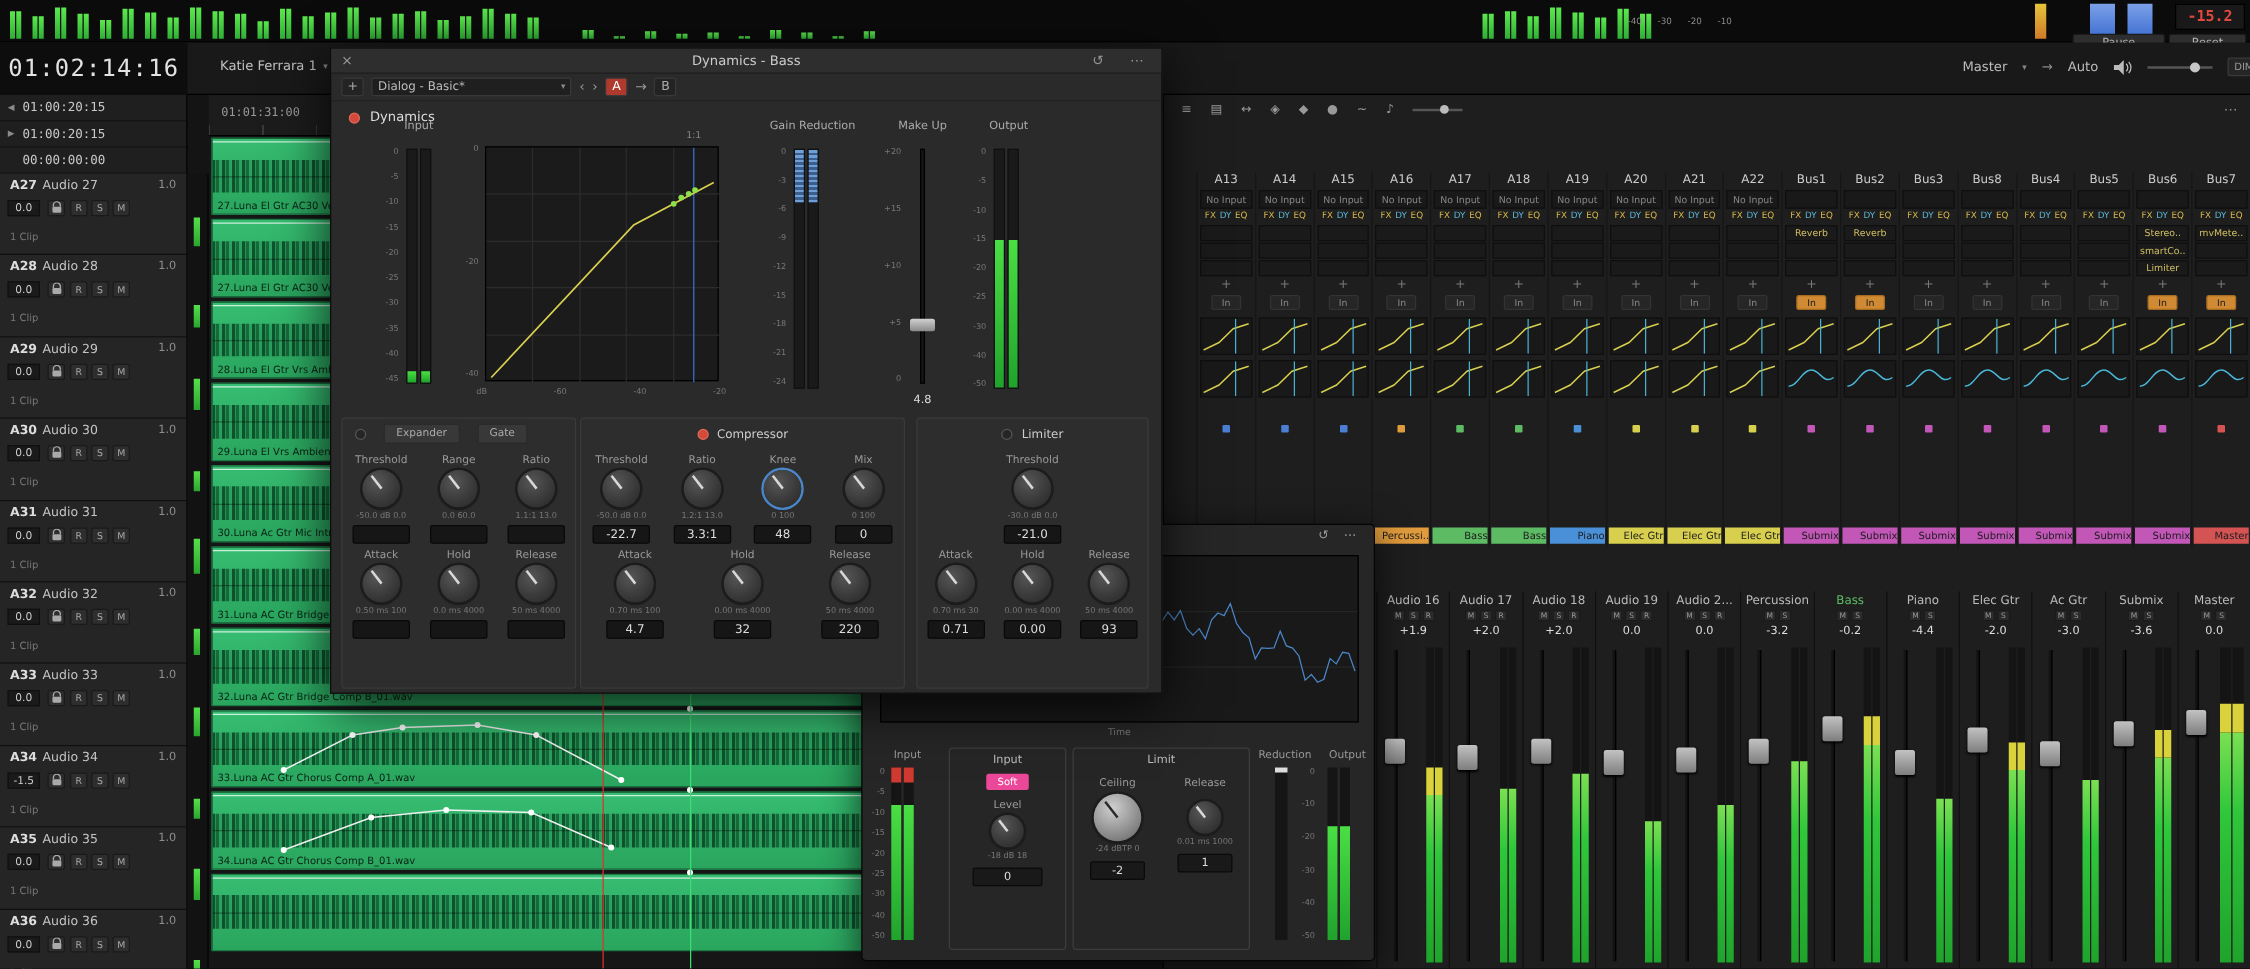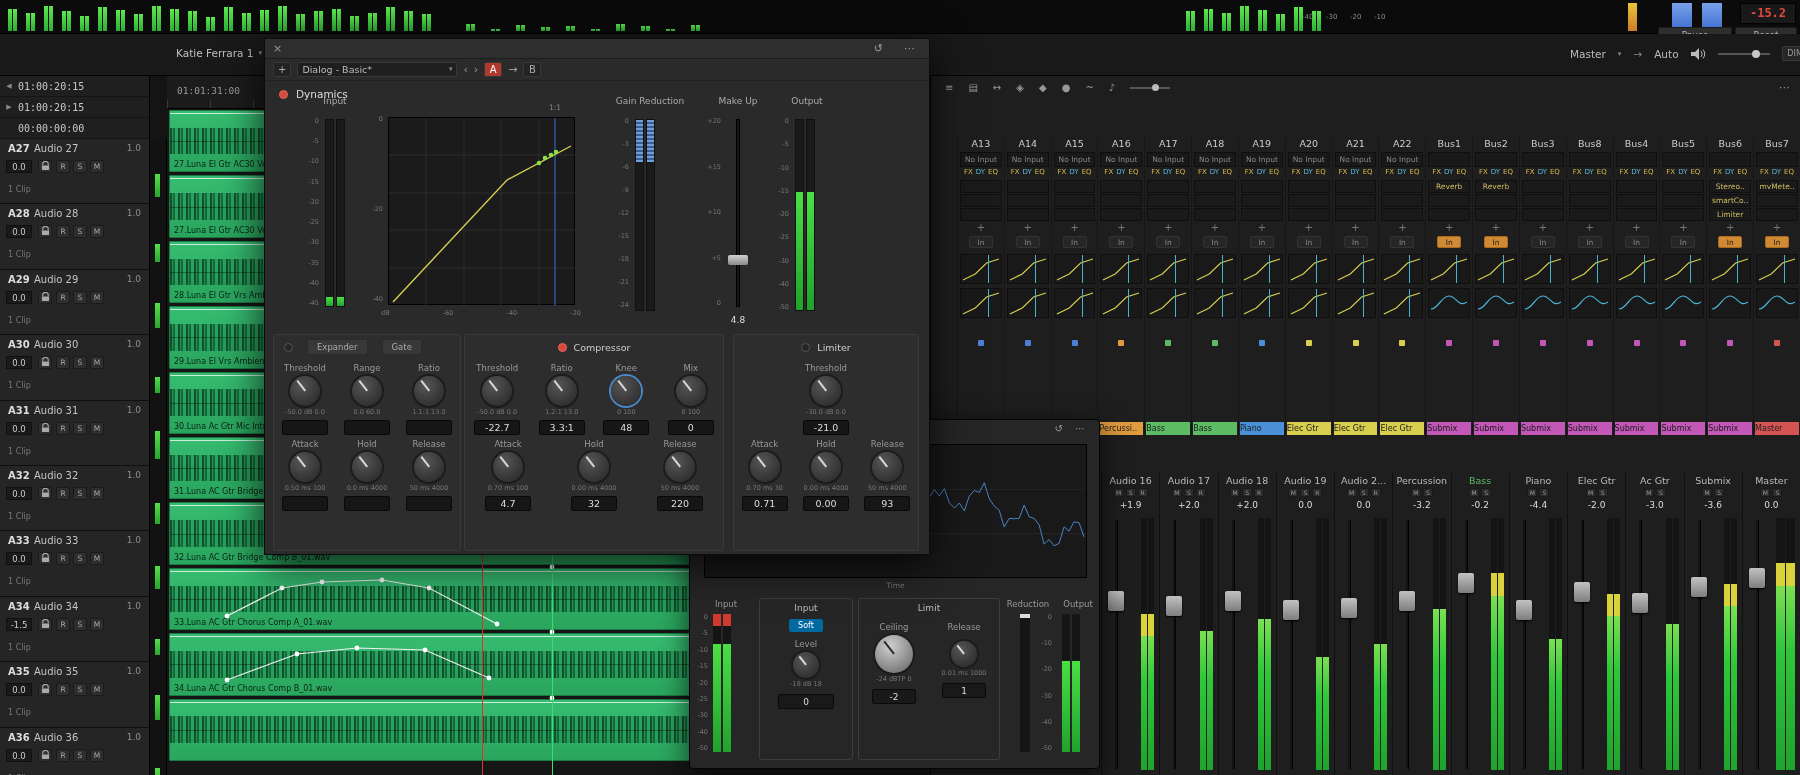--- a/index.html
+++ b/index.html
@@ -77,21 +77,21 @@
   .s-fx{height:11px;margin-top:1px;display:flex;justify-content:center;gap:3px;font-size:7px}
   .s-slot{height:13px;margin-top:1px;background:#1a1a1a;border:1px solid #0f0f0f;font-size:7.5px;color:#d0bd62;text-align:center;line-height:11px;overflow:hidden;white-space:nowrap}
   .s-plus{height:12px;margin-top:1px;text-align:center;color:#777;font-size:10px;line-height:12px}
   .s-in{height:14px;margin-top:2px;display:flex;justify-content:center}
   .s-in b{width:24px;height:12px;border-radius:2px;font-weight:normal;font-size:7.5px;text-align:center;line-height:11px;background:#262626;border:1px solid #333;color:#888}
   .s-in b.on{background:#cf8a33;border-color:#a86b20;color:#1a1a1a}
   .s-g{height:30px;margin-top:4px;background:#191919;border:1px solid #0f0f0f}
   .s-g svg{width:100%;height:100%;display:block}
   .s-dotrow{height:8px;margin-top:22px;display:flex;justify-content:center}
   .s-dot{width:6px;height:6px;border-radius:1px}
-  .s-clabel{position:absolute;left:1px;right:1px;bottom:3px;height:13px;font-size:8px;color:#1c1c1c;text-align:left;line-height:13px;overflow:hidden;white-space:nowrap}
+  .s-clabel{position:absolute;left:1px;right:1px;bottom:3px;height:13px;font-size:8px;color:#1c1c1c;text-align:right;line-height:13px;overflow:hidden;white-space:nowrap}
 
   
   #bank{position:absolute;left:170px;top:397px;right:0;bottom:0;display:flex}
   .bstrip{flex:1;border-left:1px solid #101010;position:relative;display:flex;flex-direction:column;padding-top:2px}
   .b-name{height:12px;text-align:center;font-size:9.5px;color:#bbb;overflow:hidden;white-space:nowrap}
   .b-btns{height:11px;margin-top:1px;display:flex;justify-content:center;gap:2px}
   .b-btns i{width:10px;height:9px;background:#2b2b2b;border:1px solid #1a1a1a;font-style:normal;font-size:6px;color:#999;text-align:center;line-height:8px}
   .b-val{height:12px;margin-top:1px;text-align:center;font-size:9px;color:#ddd}
   .b-meter{flex:1;position:relative;margin-top:2px}
   .ftrack{position:absolute;left:13px;top:6px;bottom:6px;width:3px;background:#131313;border-right:1px solid #000}
@@ -110,21 +110,21 @@
   #hist svg{width:100%;height:100%;display:block}
   #time-lbl{position:absolute;left:0;width:411px;top:161px;text-align:center;font-size:7.5px;color:#777}
   .wlab{position:absolute;top:179px;font-size:8.5px;color:#999;text-align:center}
   .wscale{position:absolute;top:193px;height:139px;display:flex;flex-direction:column;justify-content:space-between;align-items:flex-end;font-size:6.5px;color:#777}
   .wmeter{position:absolute;top:194px;height:138px;display:flex;gap:2px;align-items:flex-end}
   .wmbar{width:8px;height:100%;background:#151515;position:relative}
   .wfill{position:absolute;left:0;right:0;bottom:0;background:linear-gradient(180deg,#4adf44,#1fa32c)}
   .wred{position:absolute;left:0;right:0;height:9%;background:#d03a30}
   .wpanel{position:absolute;top:178px;height:162px;border:1px solid #3d3d3d;border-radius:3px}
   .wp-title{text-align:center;font-size:9px;color:#bbb;margin-top:4px}
-  #soft{width:34px;height:13px;margin:6px auto 0;background:#0369a1;border-radius:2px;color:#fff;font-size:8px;text-align:center;line-height:13px}
+  #soft{width:34px;height:13px;margin:6px auto 0;background:#ec4899;border-radius:2px;color:#fff;font-size:8px;text-align:center;line-height:13px}
   .wp-lab{text-align:center;font-size:8.5px;color:#999;margin-top:7px}
   .wp-range{text-align:center;font-size:6.5px;color:#777;margin-top:2px;white-space:nowrap}
   .wp-val{width:56px;height:15px;margin:6px auto 0;background:#191919;border:1px solid #0a0a0a;border-radius:2px;font-size:9px;color:#ddd;text-align:center;line-height:14px}
   .wcols{display:flex;justify-content:space-around;margin-top:2px}
   .wcol{display:flex;flex-direction:column;align-items:center;width:64px}
   .wcol .wp-val{width:44px}
 
   
   .knob{position:relative;width:30px;height:30px;margin:3px auto 0;border-radius:50%;background:radial-gradient(circle at 38% 32%,#565656,#3a3a3a 55%,#262626);box-shadow:0 0 0 2px #1c1c1c,0 1px 2px #000}
   .knob .ind{position:absolute;left:50%;top:8%;width:2px;height:42%;background:#d8d8d8;transform-origin:50% 100%;transform:translateX(-50%) rotate(-38deg)}
@@ -359,20 +359,21 @@
       </div>
     <div id="orange-meter"></div>
     <div class="blue-cap" style="left:1672px"></div>
     <div class="blue-cap" style="left:1702px"></div>
     <div id="readout" class="mono">-15.2</div>
   </div>
   <div id="pause-btn" class="tbtn">Pause</div>
   <div id="reset-btn" class="tbtn">Reset</div>
 
   <div id="header">
+    <div id="tc-main" class="mono">01:02:14:16</div>
     <div id="project">
       <span>Katie Ferrara 1</span>
       <span class="chev">▾</span>
     </div>
     <div id="hdr-right">
       <span>Master</span>
       <span class="chev">▾</span>
       <span style="color:#888">→</span>
       <span>Auto</span>
       <svg width="15" height="12" viewBox="0 0 15 12">
@@ -1605,20 +1606,21 @@
         </div>
       <div class="wmbar">
           <div class="wfill" id="win-out-fill2" style="height: 66%;"></div>
         </div>
     </div>
   </div>
 
   <div id="dlg">
     <div id="dlg-title">
       <span class="x">×</span>
+      <span class="t">Dynamics - Bass</span>
       <span class="u">↺</span>
       <span class="m">⋯</span>
     </div>
     <div id="dlg-toolbar">
       <div class="tb-box">+</div>
       <div class="tb-box" id="preset">
         <span>Dialog - Basic*</span>
         <span class="chev">▾</span>
       </div>
       <span class="nav">‹</span>

